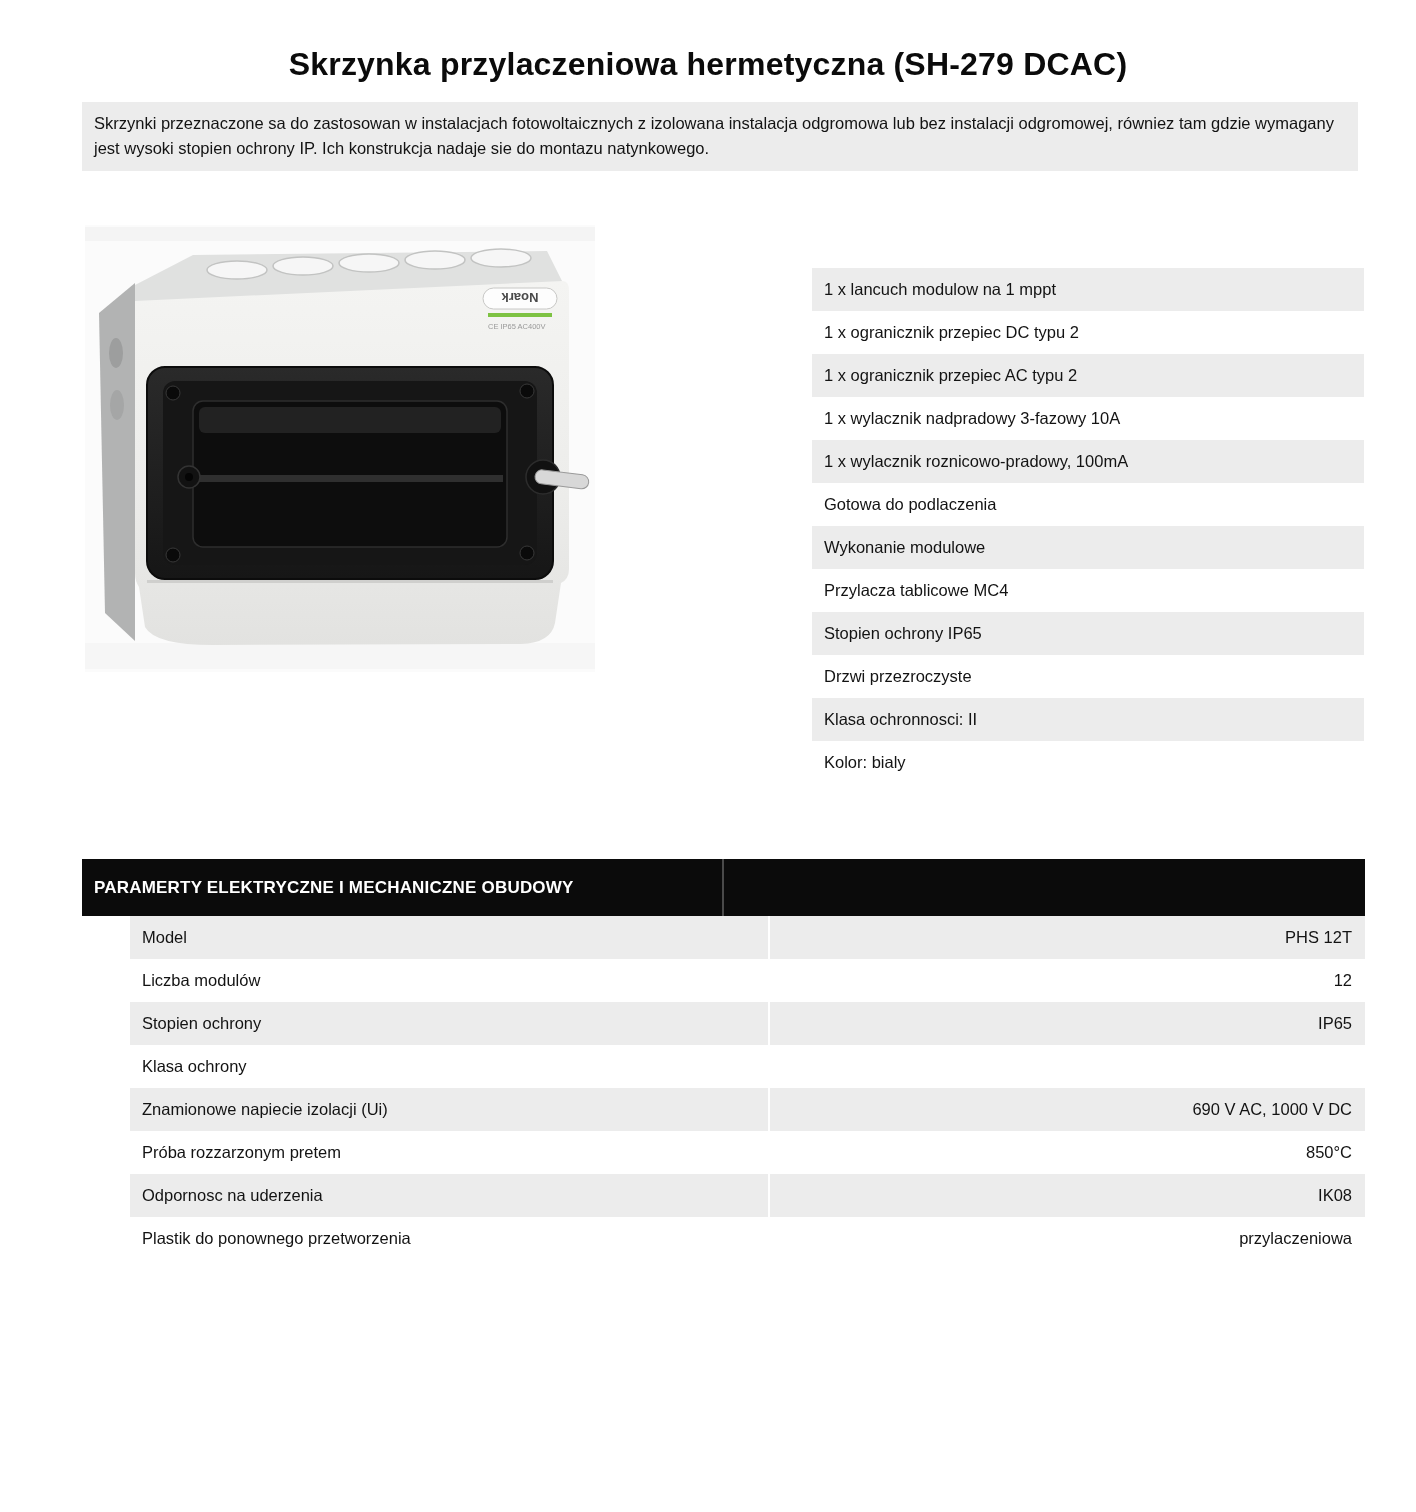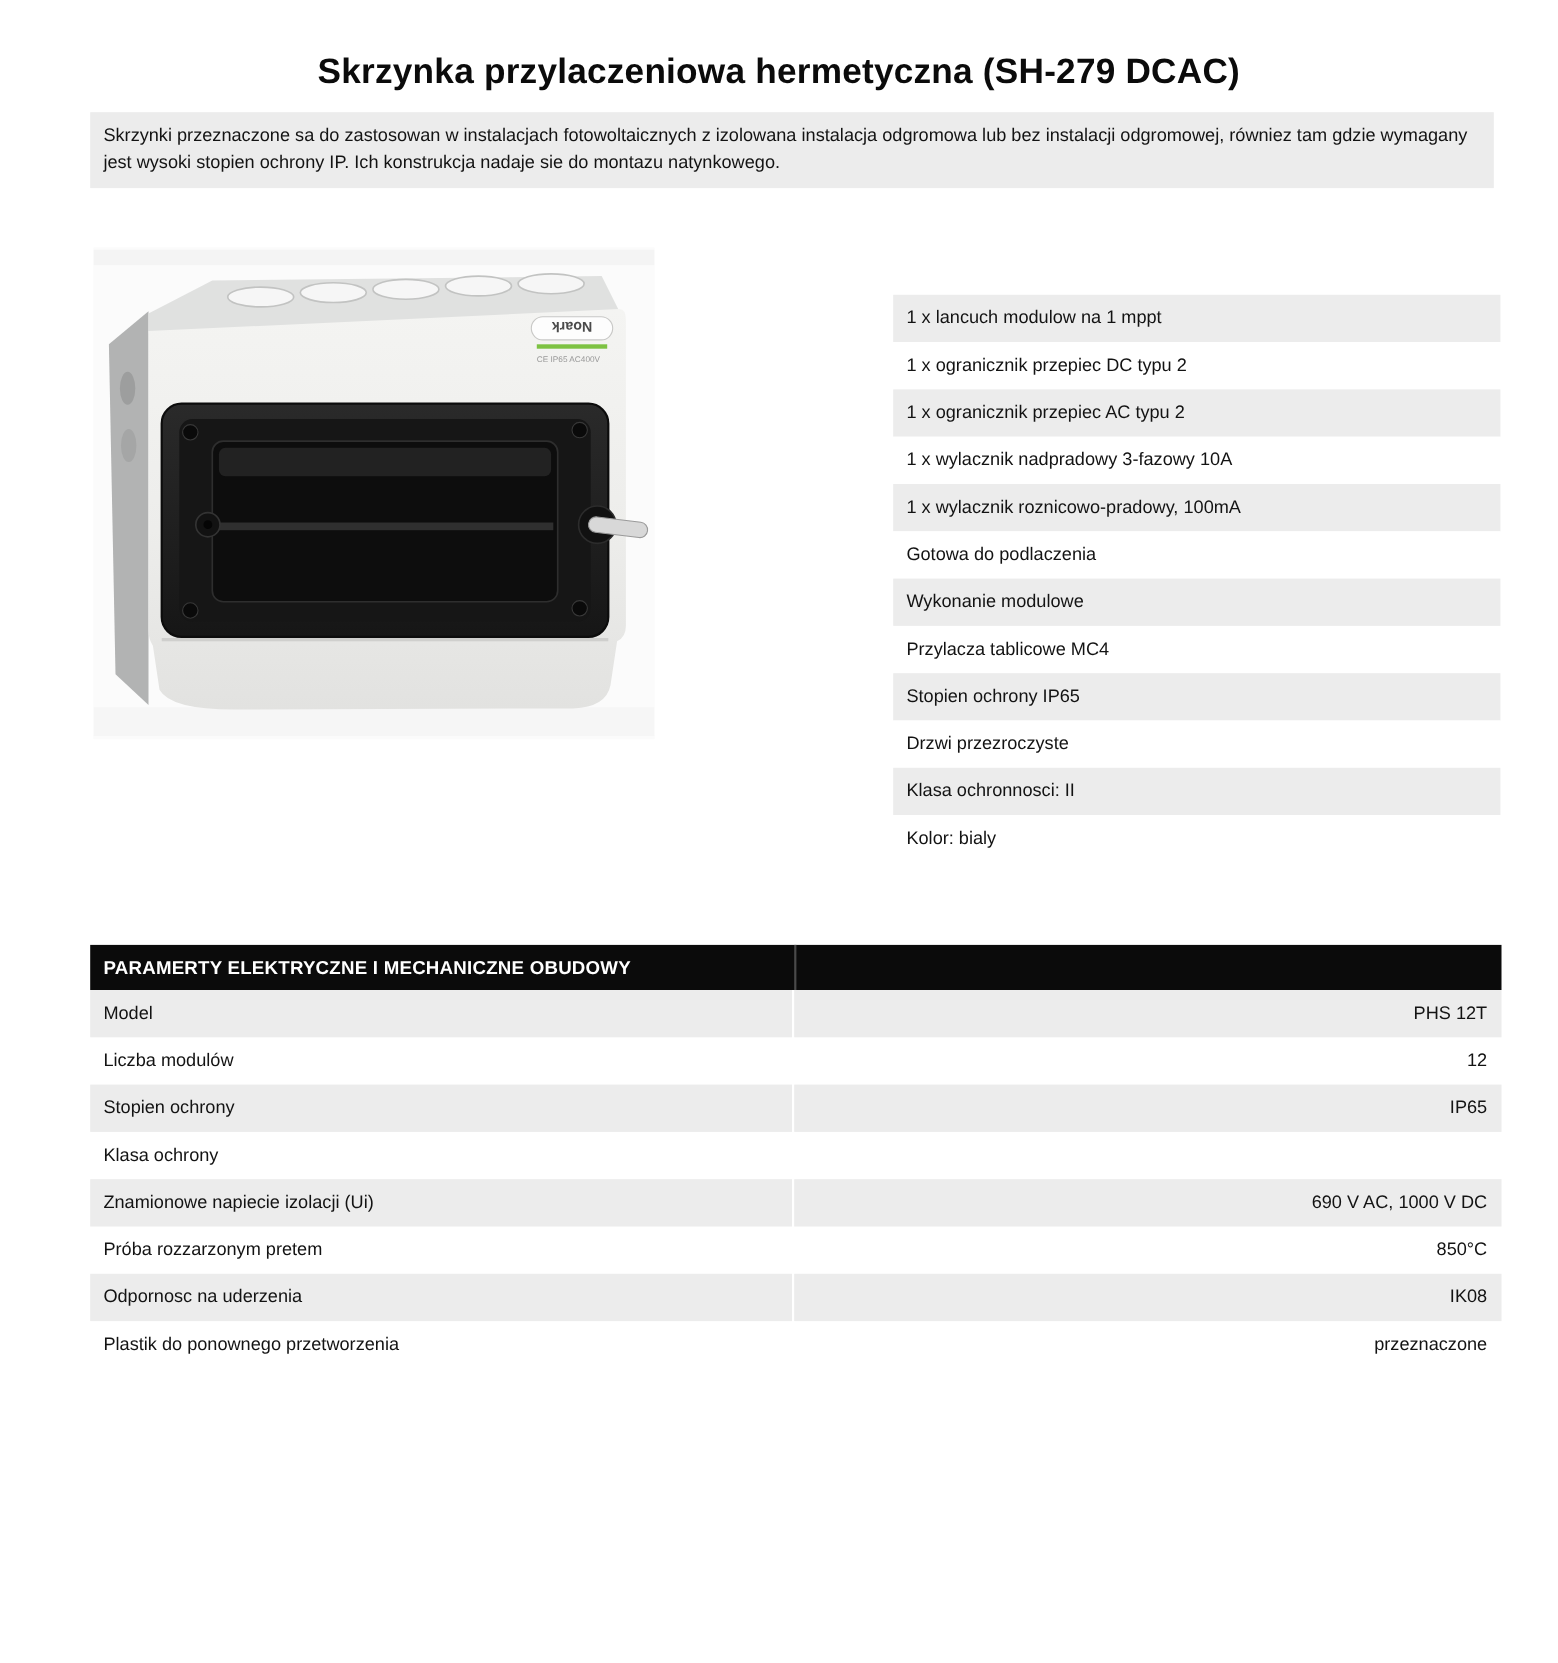--- a/index.html
+++ b/index.html
@@ -75,21 +75,21 @@
 
   
   .spec-table {
     position: absolute;
     left: 82px;
     top: 859px;
     width: 1283px;
   }
   .spec-header {
     display: flex;
-    height: 41px;
+    height: 57px;
     background: #0b0b0b;
   }
   .spec-header .hcell-left {
     width: 640px;
     display: flex;
     align-items: center;
     padding-left: 12px;
     color: #ffffff;
     font-size: 17px;
     font-weight: 700;
@@ -97,20 +97,21 @@
     white-space: nowrap;
   }
   .spec-header .hcell-right {
     flex: 1;
     border-left: 2px solid #4a4a4a;
   }
   .spec-row {
     display: flex;
     height: 43px;
     background: #ffffff;
+    margin-left: 48px;
   }
   .spec-row .cell {
     display: flex;
     align-items: center;
     font-size: 16.5px;
     color: #131313;
     background: transparent;
   }
   .spec-row .cell-label {
     width: 640px;
@@ -239,17 +240,17 @@
     <div class="spec-row">
       <div class="cell cell-label">Próba rozzarzonym pretem</div>
       <div class="cell cell-value">850°C</div>
     </div>
     <div class="spec-row">
       <div class="cell cell-label">Odpornosc na uderzenia</div>
       <div class="cell cell-value">IK08</div>
     </div>
     <div class="spec-row">
       <div class="cell cell-label">Plastik do ponownego przetworzenia</div>
-      <div class="cell cell-value">przeznaczone</div>
+      <div class="cell cell-value">przylaczeniowa</div>
     </div>
   </div>
 
 </div>
 
 </body></html>

